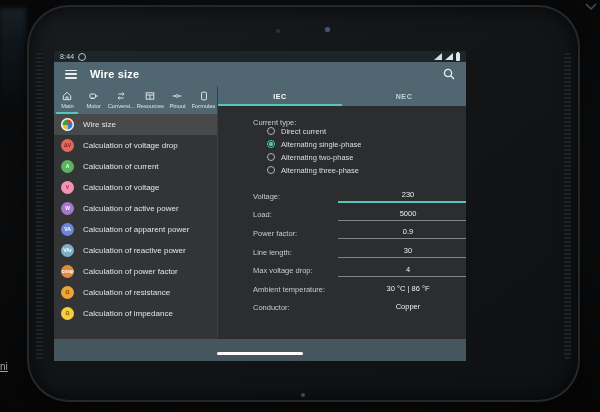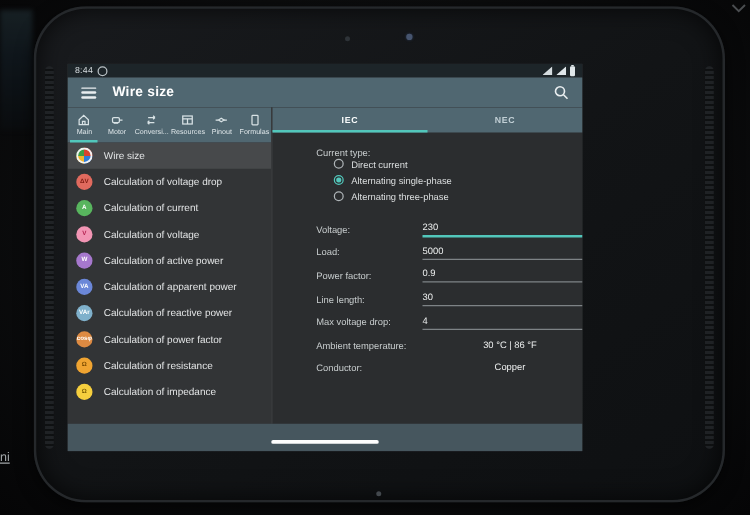--- a/index.html
+++ b/index.html
@@ -78,21 +78,21 @@
   .group-label{margin:6px 0 0 35px;font-size:7.5px;color:#c7cccd;}
   .radio-row{display:flex;align-items:flex-start;gap:6px;margin:0 0 0 49px;height:13px;cursor:pointer;}
   .radio{width:8px;height:8px;border-radius:50%;border:1.2px solid #aeb4b7;flex:none;position:relative;box-sizing:border-box;}
   .radio.on{border-color:var(--accent);}
   .radio.on::after{content:"";position:absolute;left:1.4px;top:1.4px;width:3.4px;height:3.4px;border-radius:50%;background:var(--accent);}
   .radio-lbl{font-size:7.5px;color:#dcdfe0;}
 
   .fields{margin-top:8px;}
   .frow{height:18.6px;display:flex;align-items:center;padding-left:35px;}
   .flabel{width:85px;flex:none;font-size:7.5px;color:#c7cccd;}
-  .fvalue{width:140px;flex:none;font-size:7.5px;color:#edefef;padding-bottom:2px;}
+  .fvalue{width:140px;flex:none;font-size:7.5px;color:#edefef;text-align:center;padding-bottom:2px;}
   .fvalue.u-gray{border-bottom:1px solid #7e8386;}
   .fvalue.u-teal{border-bottom:2px solid var(--accent);}
   .fvalue.left{text-align:center;}
   .funit{width:22px;flex:none;font-size:7.5px;color:#c7cccd;margin-left:7px;}
   .fchev{width:10px;height:6px;color:#9aa0a3;margin-left:4px;flex:none;}
   .inst-btn{width:30px;height:15px;margin-left:8px;border-radius:2px;background:#5b7884;
     display:flex;align-items:center;justify-content:center;color:#eaf1f3;cursor:pointer;
     box-shadow:0 1px 1px rgba(0,0,0,.4);}
   .inst-btn svg{width:10px;height:10px;}
 
@@ -253,20 +253,24 @@
               <div class="radio-row">
                 <span class="radio"></span>
                 <span class="radio-lbl">Direct current</span>
               </div>
               <div class="radio-row">
                 <span class="radio on"></span>
                 <span class="radio-lbl">Alternating single-phase</span>
               </div>
               <div class="radio-row">
                 <span class="radio"></span>
+                <span class="radio-lbl">Alternating two-phase</span>
+              </div>
+              <div class="radio-row">
+                <span class="radio"></span>
                 <span class="radio-lbl">Alternating three-phase</span>
               </div>
             </div>
           <div class="fields" id="field-rows">
               <div class="frow">
                 <span class="flabel">Voltage:</span>
                 <span class="fvalue u-teal">230</span>
                 <span class="funit">V</span>
               </div>
               <div class="frow">

